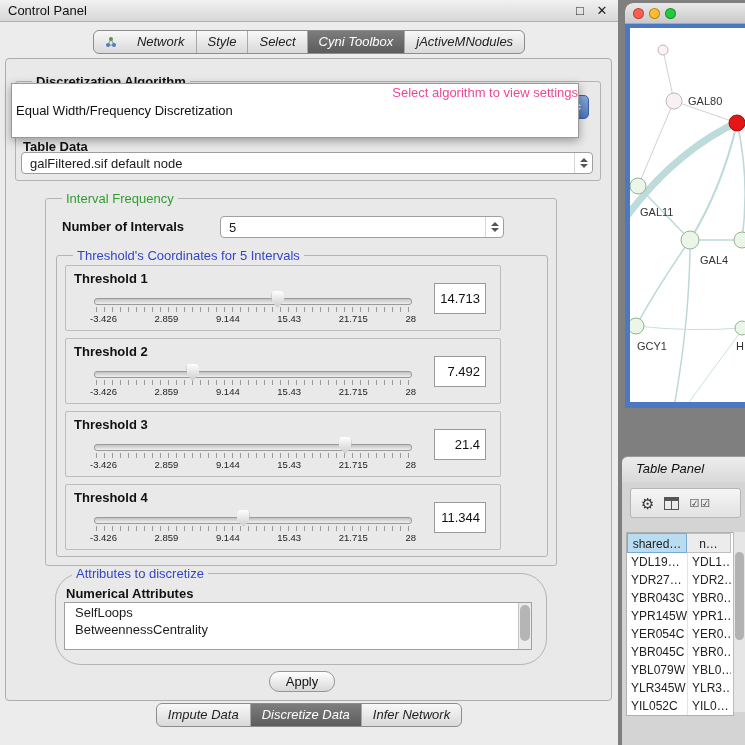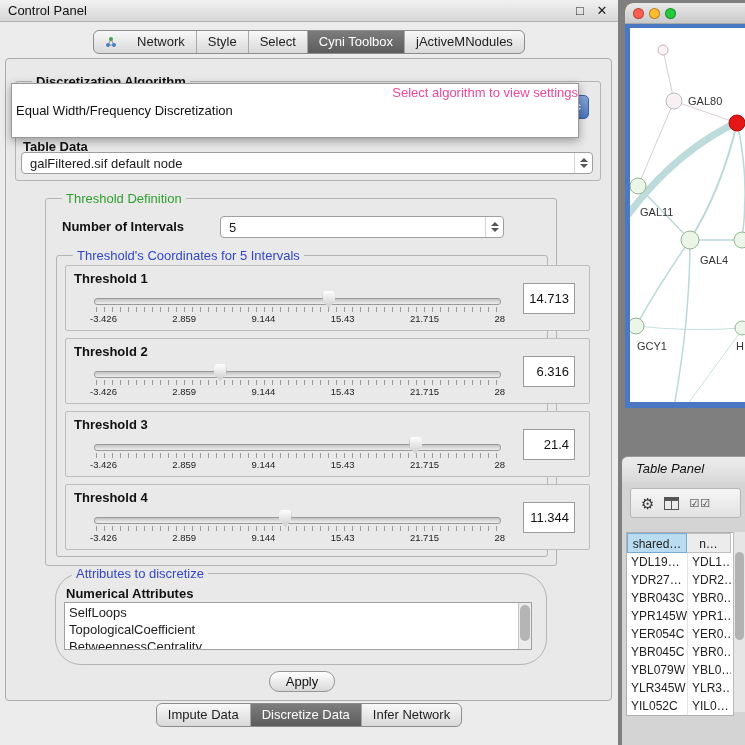--- a/index.html
+++ b/index.html
@@ -9,21 +9,21 @@
   
   .control-panel{position:absolute;left:0;top:0;width:618px;height:745px;background:#ececec;border-right:1px solid #7a7a7a;}
   .titlebar{position:absolute;left:0;top:0;width:618px;height:22px;background:linear-gradient(#f1f1f1,#d7d7d7);border-bottom:1px solid #b0b0b0;box-sizing:border-box;}
   .titlebar .title{position:absolute;left:8px;top:0;line-height:22px;color:#111;}
   .winbtn{position:absolute;top:3px;width:16px;height:16px;line-height:16px;text-align:center;color:#222;font-size:13px;cursor:default;}
   .winbtn.float{right:30px;}
   .winbtn.close{right:8px;font-weight:bold;}
 
   .tabbar{position:absolute;left:0;width:618px;display:flex;justify-content:center;}
   .tabgroup{display:flex;border:1px solid #8d8d8d;border-radius:6px;overflow:hidden;background:linear-gradient(#f8f8f8,#d9d9d9);}
-  .tab{padding:0 11px;height:22px;line-height:22px;font-size:13px;color:#222;border-left:1px solid #a8a8a8;display:flex;align-items:center;gap:20px;white-space:nowrap;}
+  .tab{padding:0 11px;height:22px;line-height:22px;font-size:13px;color:#222;border-left:1px solid #a8a8a8;display:flex;align-items:center;gap:20px;white-space:nowrap;font-style:italic;}
   .tab:first-child{border-left:none;}
   .tab.selected{background:linear-gradient(#7d7d7d,#5c5c5c);color:#fff;}
 
   .inner-panel{position:absolute;left:5px;top:58px;width:607px;height:643px;background:#e9e9e9;border:1px solid #adadad;border-radius:4px;box-sizing:border-box;}
 
   .group{position:absolute;border:1px solid #b4b4b4;border-radius:3px;box-sizing:border-box;}
   .group-title{position:absolute;top:-8px;left:8px;background:#e9e9e9;padding:0 4px;font-size:13px;line-height:15px;white-space:nowrap;margin-left:8px;}
   .group-title.black{color:#111;font-weight:bold;}
   .group-title.green{color:#2f9e2f;}
   .group-title.blue{color:#3346c8;}
@@ -40,33 +40,33 @@
 
   .algo-stepper{position:absolute;left:559px;top:36px;width:24px;height:24px;border-radius:5px;background:linear-gradient(#86a9dc,#4a74bc);border:1px solid #3c5f a0;border:1px solid #3c5fa0;display:flex;flex-direction:column;align-items:center;justify-content:center;gap:2px;box-sizing:border-box;z-index:1;}
 
   
   .dropdown{position:absolute;left:5px;top:24px;width:568px;height:55px;background:#fff;border:1px solid #999;box-shadow:0 3px 9px rgba(0,0,0,.35);z-index:10;box-sizing:border-box;}
   .dropdown .prompt{text-align:right;color:#ec4899;height:18px;line-height:18px;margin-left:12px;}
   .dropdown .option{padding-left:4px;height:17px;line-height:17px;color:#111;}
   .dropdown .option.first{font-weight:bold;}
 
   
-  .threshold{position:absolute;left:8px;width:525px;height:66px;border:1px solid #bdbdbd;border-radius:2px;box-sizing:border-box;background:#e9e9e9;padding-left:44px;}
+  .threshold{position:absolute;left:8px;width:436px;height:66px;border:1px solid #bdbdbd;border-radius:2px;box-sizing:border-box;background:#e9e9e9;padding-left:44px;}
   .th-label{position:absolute;left:8px;top:5px;}
   .slider{position:absolute;left:28px;right:88px;top:24px;height:22px;}
   .track{position:absolute;left:0;right:0;top:8px;height:5px;background:linear-gradient(#c3c3c3,#efefef);border:1px solid #9a9a9a;border-radius:3px;}
   .ticks{position:absolute;left:2px;right:2px;top:17px;height:5px;background:repeating-linear-gradient(90deg,#9a9a9a 0 1px,transparent 1px 8px);}
   .thumb{position:absolute;top:1px;width:13px;height:17px;transform:translateX(-50%);background:linear-gradient(#fefefe,#cccccc);clip-path:polygon(18% 0,82% 0,100% 18%,100% 58%,50% 100%,0 58%,0 18%);filter:drop-shadow(0 0 1px #6f6f6f);}
   .scale{position:absolute;left:24px;right:84px;top:47px;display:flex;justify-content:space-between;font-size:9.5px;color:#222;}
   .value-box{position:absolute;right:14px;top:17px;width:52px;height:31px;background:#fff;border:1px solid #9a9a9a;box-sizing:border-box;display:flex;align-items:center;justify-content:flex-end;padding-right:5px;font-size:13px;color:#111;}
 
   
   .listbox{position:absolute;left:8px;top:28px;width:468px;height:48px;background:#fff;border:1px solid #a0a0a0;box-sizing:border-box;overflow:hidden;}
   .list-items{position:absolute;left:0;top:1px;right:13px;}
-  .list-item{height:17px;line-height:17px;padding-left:4px;font-size:13px;white-space:nowrap;}
+  .list-item{height:17px;line-height:17px;padding-left:10px;font-size:13px;white-space:nowrap;}
   .vscroll{position:absolute;right:0;top:0;bottom:0;width:12px;background:#ececec;border-left:1px solid #c4c4c4;}
   .vthumb{position:absolute;left:1px;right:1px;top:2px;height:36px;background:#b5b5b5;border-radius:5px;}
 
   .apply-btn{position:absolute;left:263px;top:612px;width:66px;height:21px;border:1px solid #969696;border-radius:10px;background:linear-gradient(#ffffff,#d8d8d8);font-size:13px;color:#111;display:flex;align-items:center;justify-content:center;font-family:inherit;text-align:right;}
 
   
   .right-region{position:absolute;left:618px;top:0;width:127px;height:745px;background:#7f7f7f;}
   .net-window{position:absolute;left:7px;top:3px;width:120px;height:405px;background:#a16207;border-radius:8px 0 0 0;overflow:hidden;}
   .net-titlebar{position:absolute;left:0;top:0;right:0;height:21px;background:linear-gradient(#e9e9e9,#c9c9c9);border-bottom:1px solid #a9a9a9;border-radius:8px 0 0 0;display:flex;align-items:center;padding-left:8px;gap:5px;box-sizing:border-box;}
   .dot{width:11px;height:11px;border-radius:50%;border:1px solid rgba(0,0,0,.3);box-sizing:border-box;}
@@ -155,21 +155,21 @@
       <div class="bold-label" style="position:absolute;left:17px;top:80px;">Table Data</div>
       <div class="combo" style="left:15px;top:93px;width:572px;">
         <span>galFiltered.sif default node</span>
         <span class="stepper">
             <span class="tri-up"></span>
             <span class="tri-down"></span>
           </span>
       </div>
 
       <div class="group" style="left:39px;top:139px;width:512px;height:368px;">
-        <span class="group-title green">Threshold Definition</span>
+        <span class="group-title green">Interval Frequency</span>
 
         <div class="bold-label" style="position:absolute;left:16px;top:20px;">Number of Intervals</div>
         <div class="combo" style="left:174px;top:17px;width:284px;">
           <span>5</span>
           <span class="stepper">
               <span class="tri-up"></span>
               <span class="tri-down"></span>
             </span>
         </div>
 
@@ -202,21 +202,21 @@
               <div class="thumb" style="left: 30.9998%;"></div>
             </div>
             <div class="scale">
                 <span>-3.426</span>
                 <span>2.859</span>
                 <span>9.144</span>
                 <span>15.43</span>
                 <span>21.715</span>
                 <span>28</span>
               </div>
-            <div class="value-box">6.316</div>
+            <div class="value-box">7.492</div>
           </div>
 
           <div class="threshold" style="top:155px;">
             <div class="bold-label th-label">Threshold 3</div>
             <div class="slider">
               <div class="track"></div>
               <div class="ticks"></div>
               <div class="thumb" style="left: 78.9983%;"></div>
             </div>
             <div class="scale">
@@ -249,21 +249,20 @@
           </div>
         </div>
       </div>
 
       <div class="group" style="left:49px;top:514px;width:492px;height:92px;border-radius:26px;">
         <span class="group-title blue">Attributes to discretize</span>
         <div class="bold-label" style="position:absolute;left:10px;top:12px;">Numerical Attributes</div>
         <div class="listbox">
           <div class="list-items">
               <div class="list-item">SelfLoops</div>
-              <div class="list-item">TopologicalCoefficient</div>
               <div class="list-item">BetweennessCentrality</div>
             </div>
           <div class="vscroll">
               <div class="vthumb"></div>
             </div>
         </div>
       </div>
 
       <button class="apply-btn">Apply</button>
     </div>

